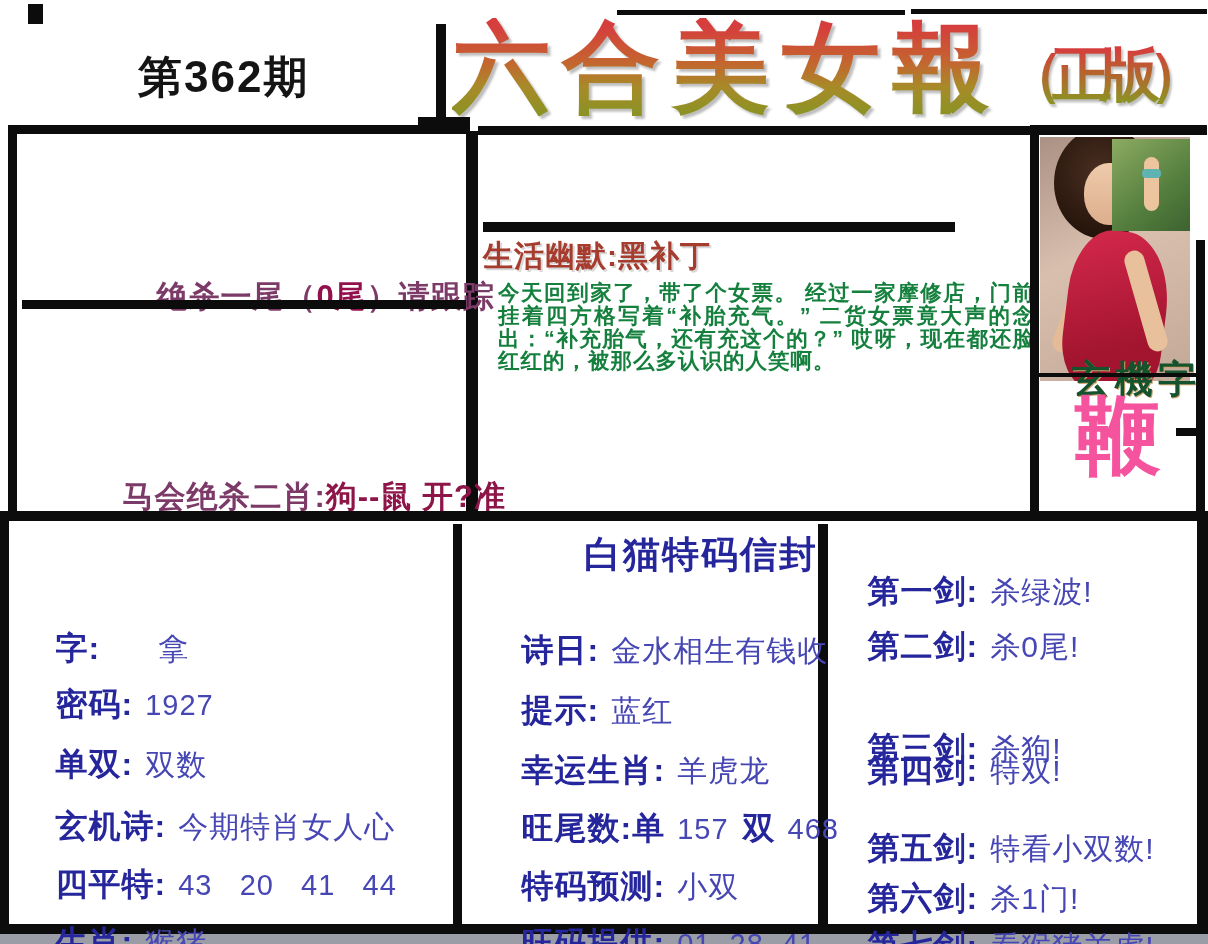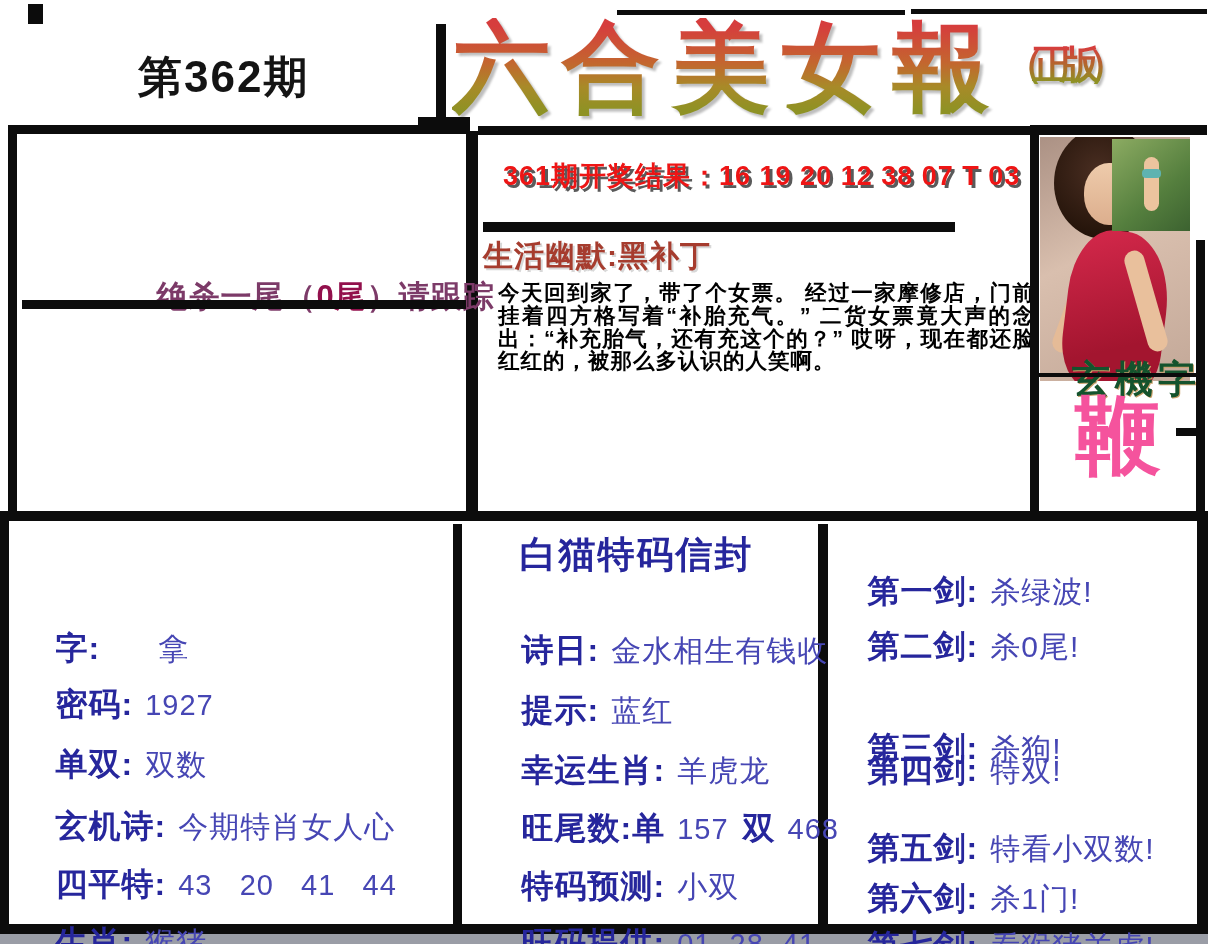--- a/index.html
+++ b/index.html
@@ -6,37 +6,37 @@
   .frame{position:relative;width:1208px;height:944px;background:#ffffff;overflow:hidden;
          font-family:"Liberation Sans","DejaVu Sans",sans-serif;padding-left:39px;}
   .bar{position:absolute;background:#0c0c0c;}
   
   .issue{position:absolute;left:138px;top:48px;font-size:44px;font-weight:600;color:#141414;letter-spacing:2px;}
   .masthead-main{position:absolute;left:452px;top:18px;font-size:98px;line-height:1.0;font-weight:bold;
       font-family:"DejaVu Serif","Liberation Serif",serif;letter-spacing:12px;
       background:linear-gradient(180deg,#d63d3d 8%,#c4652f 45%,#a88a28 70%,#8e9224 95%);
       -webkit-background-clip:text;background-clip:text;color:transparent;
       filter:drop-shadow(3px 3px 1px rgba(110,110,110,0.45));}
-  .masthead-suffix{position:absolute;left:1004px;top:44px;font-size:40px;line-height:1.0;font-weight:bold;
+  .masthead-suffix{position:absolute;left:1004px;top:44px;font-size:60px;line-height:1.0;font-weight:bold;
       font-family:"DejaVu Serif","Liberation Serif",serif;letter-spacing:-12px;
       background:linear-gradient(180deg,#d63d3d 8%,#b06a2c 55%,#8e9224 95%);
       -webkit-background-clip:text;background-clip:text;color:transparent;
       filter:drop-shadow(2px 3px 1px rgba(110,110,110,0.45));}
   
   .kill-tail{position:absolute;left:118px;top:240px;font-size:31px;font-weight:bold;color:#7c3a68;letter-spacing:1px;white-space:pre;}
   .kill-tail .em{color:#92104c;}
   .kill-zodiac{position:absolute;left:84px;top:440px;font-size:31px;font-weight:bold;letter-spacing:1px;white-space:pre;}
   .kill-zodiac .l{color:#7c3a68;}
   .kill-zodiac .v{color:#8e1548;}
   .results{position:absolute;left:503px;top:158px;font-size:27px;font-weight:bold;color:#ee1515;
       letter-spacing:1px;white-space:pre;text-shadow:3px 3px 0 #5a5a5a;}
   .humor-title{position:absolute;left:483px;top:236px;font-size:30px;font-weight:bold;color:#a63c2e;
       letter-spacing:1px;text-shadow:2px 2px 0 #d8d8d8;}
   .joke{position:absolute;left:498px;top:282px;width:537px;font-size:21.5px;line-height:1.06;font-weight:bold;
-      color:#000000;text-align:justify;letter-spacing:1px;}
+      color:#15803d;text-align:justify;letter-spacing:1px;}
   
   .photo-main{position:absolute;left:1040px;top:137px;width:150px;height:244px;overflow:hidden;
       background:linear-gradient(155deg,#ab9184 0%,#d9bfae 45%,#c3a898 100%);}
   .ph-hair{position:absolute;left:14px;top:-10px;width:100px;height:112px;border-radius:50%;
       background:radial-gradient(circle at 45% 40%,#4a2e22,#231309 75%);}
   .ph-face{position:absolute;left:44px;top:26px;width:52px;height:62px;border-radius:48%;
       background:linear-gradient(#eecbab,#dcae8d);}
   .ph-dress{position:absolute;left:26px;top:94px;width:100px;height:160px;border-radius:40% 48% 26% 32%;
       transform:rotate(7deg);background:linear-gradient(160deg,#d6294c,#a3152f 70%);}
   .ph-arm{position:absolute;left:26px;top:118px;width:20px;height:100px;border-radius:12px;
@@ -76,23 +76,25 @@
 
   <div class="bar" style="left:8px;top:125px;width:462px;height:9px;"></div>
   <div class="bar" style="left:418px;top:117px;width:52px;height:9px;"></div>
   <div class="bar" style="left:8px;top:125px;width:9px;height:387px;"></div>
   <div class="bar" style="left:466px;top:131px;width:12px;height:381px;"></div>
 
   <div class="kill-tail">
     <span>绝杀一尾（</span><span class="em">0尾</span><span>）请跟踪</span>
   </div>
   <div class="bar" style="left:22px;top:300px;width:444px;height:9px;"></div>
+  <div class="kill-zodiac">
+    <span class="l">马会绝杀二肖:</span><span class="v">狗--鼠 开?准</span>
+  </div>
 
   <div class="bar" style="left:478px;top:126px;width:556px;height:9px;"></div>
-  <div class="results">361期开奖结果：16 19 20 12 38 07 T 03</div>
   <div class="bar" style="left:483px;top:222px;width:472px;height:10px;"></div>
   <div class="humor-title">生活幽默:黑补丁</div>
   <div class="joke">今天回到家了，带了个女票。 经过一家摩修店，门前挂着四方格写着“补胎充气。”  二货女票竟大声的念出：“补充胎气，还有充这个的？”  哎呀，现在都还脸红红的，被那么多认识的人笑啊。</div>
 
   <div class="bar" style="left:1030px;top:125px;width:177px;height:10px;"></div>
   <div class="bar" style="left:1030px;top:133px;width:9px;height:379px;"></div>
   <div class="bar" style="left:1196px;top:240px;width:9px;height:272px;"></div>
   <div class="bar" style="left:1176px;top:428px;width:29px;height:8px;"></div>
   <div class="photo-main">
     <div class="ph-hair"></div>
@@ -130,21 +132,21 @@
   <div class="row" style="left:20px;top:768px;">
     <span class="lbl">玄机诗:</span><span class="val">今期特肖女人心</span>
   </div>
   <div class="row" style="left:20px;top:826px;">
     <span class="lbl">四平特:</span><span class="val tightnum">43   20   41   44</span>
   </div>
   <div class="row" style="left:20px;top:884px;">
     <span class="lbl">生肖:</span><span class="val">猴猪</span>
   </div>
 
-  <div class="sec-title" style="left:455px;top:530px;width:363px;">白猫特码信封</div>
+  <div class="sec-title" style="left:455px;top:530px;width:363px;text-align:right;">白猫特码信封</div>
   <div class="row" style="left:486px;top:592px;">
     <span class="lbl">诗日:</span><span class="val">金水相生有钱收</span>
   </div>
   <div class="row" style="left:486px;top:712px;">
     <span class="lbl">幸运生肖:</span><span class="val">羊虎龙</span>
   </div>
   <div class="row" style="left:486px;top:652px;">
     <span class="lbl">提示:</span><span class="val">蓝红</span>
   </div>
   <div class="row" style="left:486px;top:770px;">

